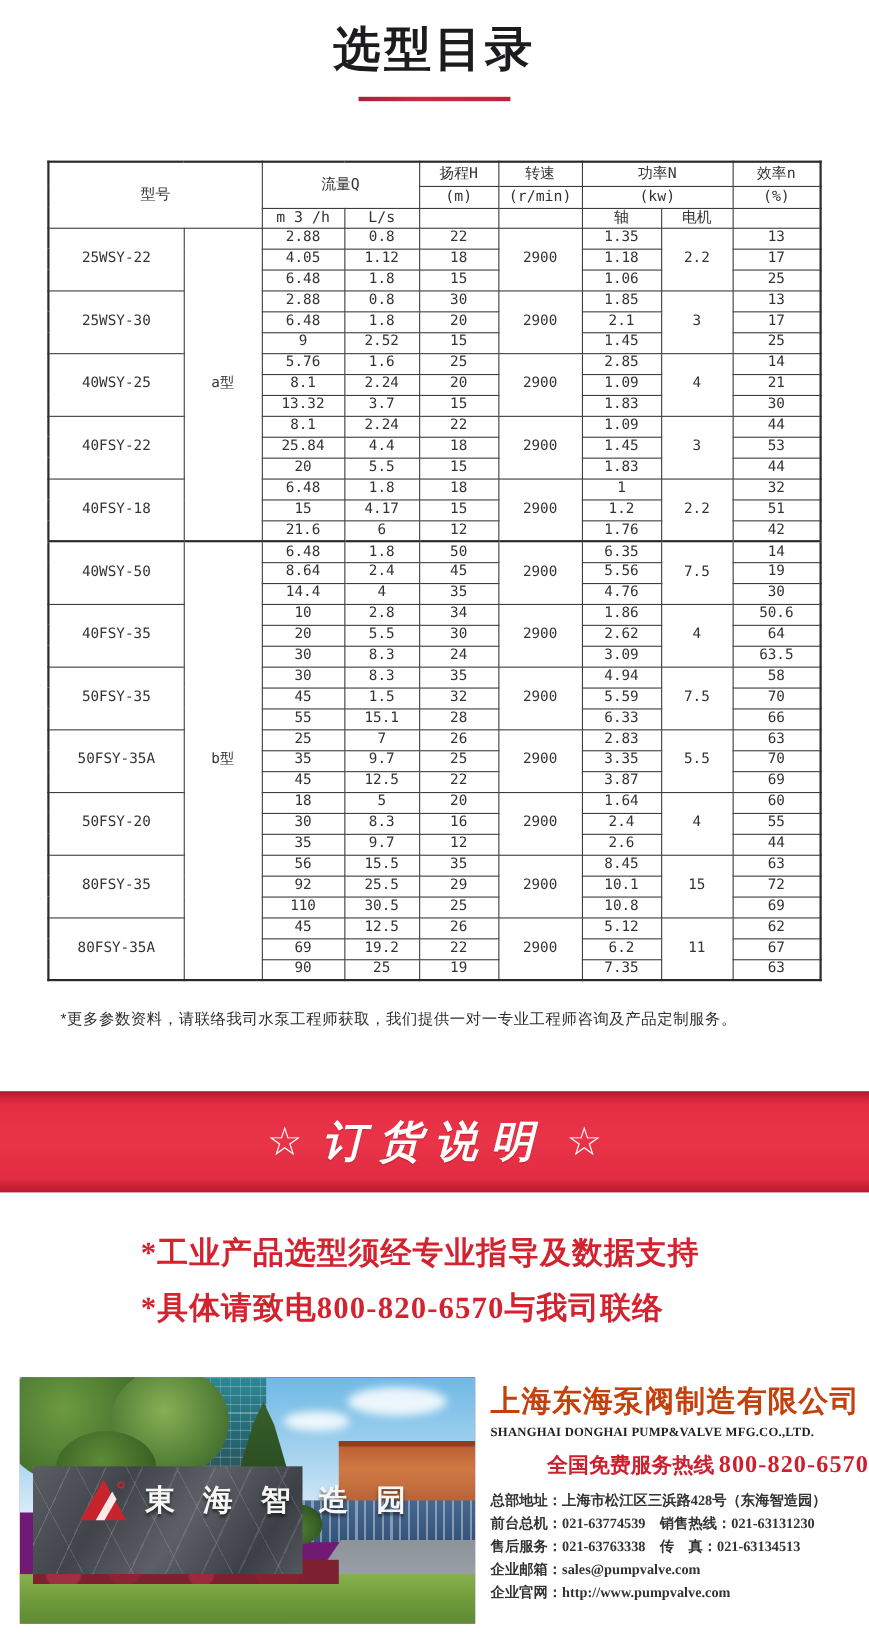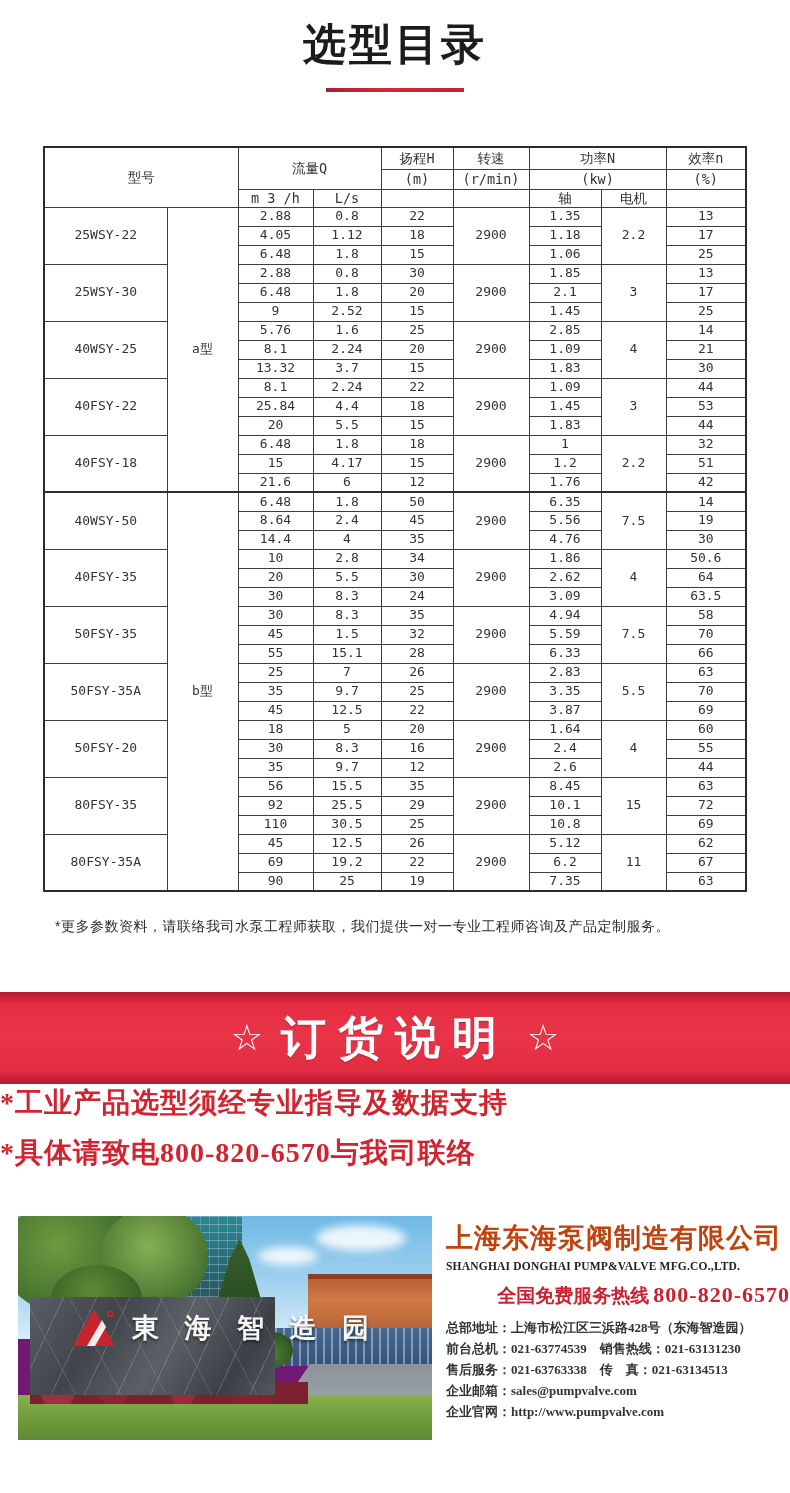--- a/index.html
+++ b/index.html
@@ -24,25 +24,25 @@
   .spec-table tbody tr{height:19px;}
   .spec-table tbody tr.sec td{border-top:2px solid #2b2b2b;}
 
   
   .footnote{margin:26px 0 0 55px;font-size:14px;color:#2e2e2e;letter-spacing:.5px;}
 
   
   .banner{margin-top:56px;width:790px;height:92px;display:flex;align-items:center;justify-content:center;
           background:linear-gradient(180deg,#b9192e 0%,#e62e43 14%,#e93448 50%,#e22c41 86%,#b9192e 100%);}
   .banner .star{color:#fff;font-size:36px;margin:0 18px;line-height:1;}
-  .banner .banner-title{color:#fff;font-size:45px;font-weight:900;letter-spacing:12px;
-          font-family:"Liberation Sans",sans-serif;text-shadow:0 1px 1px rgba(120,0,10,.4);}
+  .banner .banner-title{color:#fff;font-size:39px;font-weight:900;letter-spacing:12px;
+          font-family:"Liberation Sans",sans-serif;text-shadow:0 1px 1px rgba(120,0,10,.4);font-style:italic;}
 
   
-  .notice{}
+  .notice{margin-top:36px;padding-left:128px;}
   .notice p{margin:0 0 12px 0;color:#d3232f;font-weight:bold;font-size:28px;letter-spacing:1px;
             font-family:"Liberation Serif",serif;}
 
   
   .footer{margin-top:44px;display:flex;padding-left:18px;}
   .photo{position:relative;width:414px;height:224px;overflow:hidden;background:#701a75;flex:none;}
   .sky{position:absolute;left:0;top:0;width:100%;height:55%;
        background:linear-gradient(180deg,#6fb9e6,#a8d4ef 60%,#d8ecf8);}
   .cloud{position:absolute;background:rgba(255,255,255,.85);border-radius:50%;filter:blur(4px);}
   .cloud.c1{left:72%;top:4%;width:90px;height:26px;}

